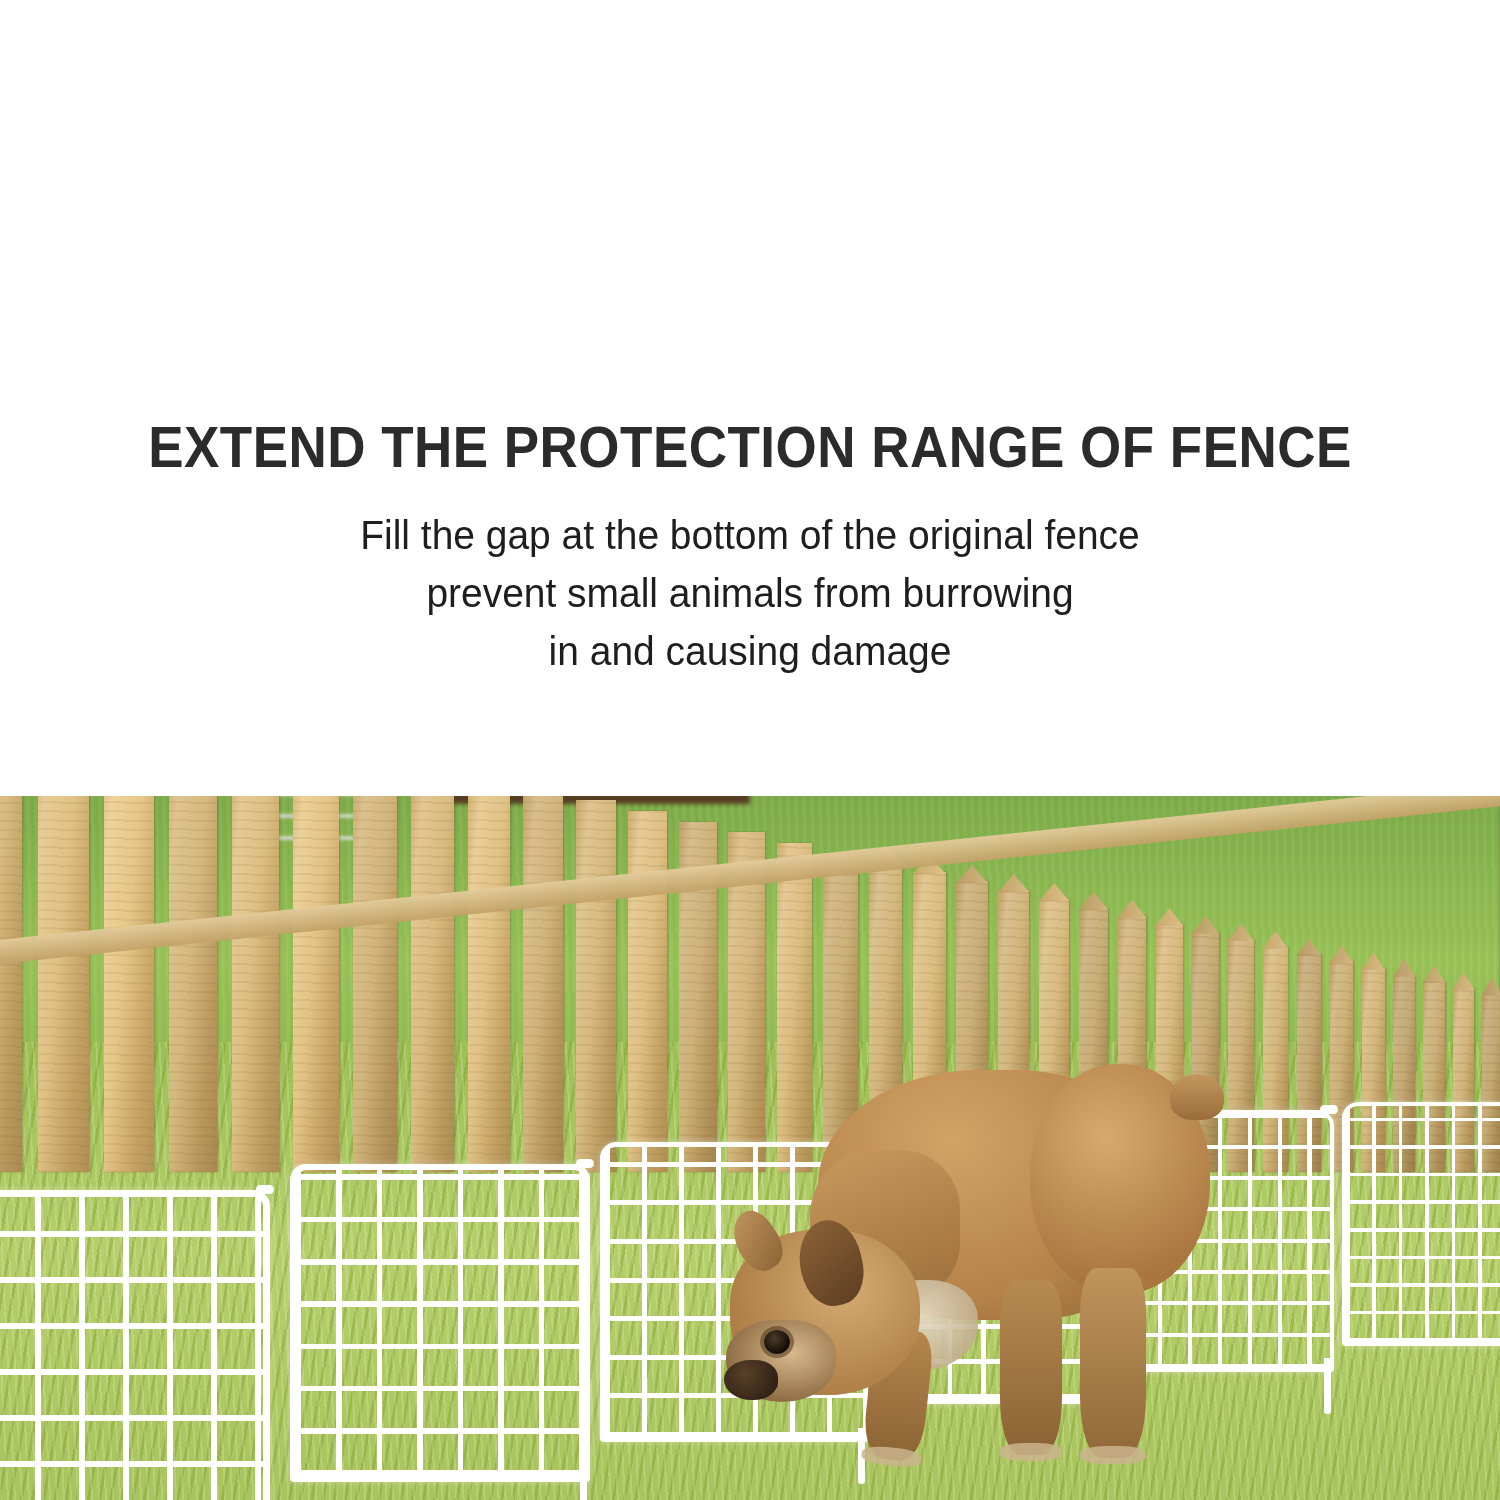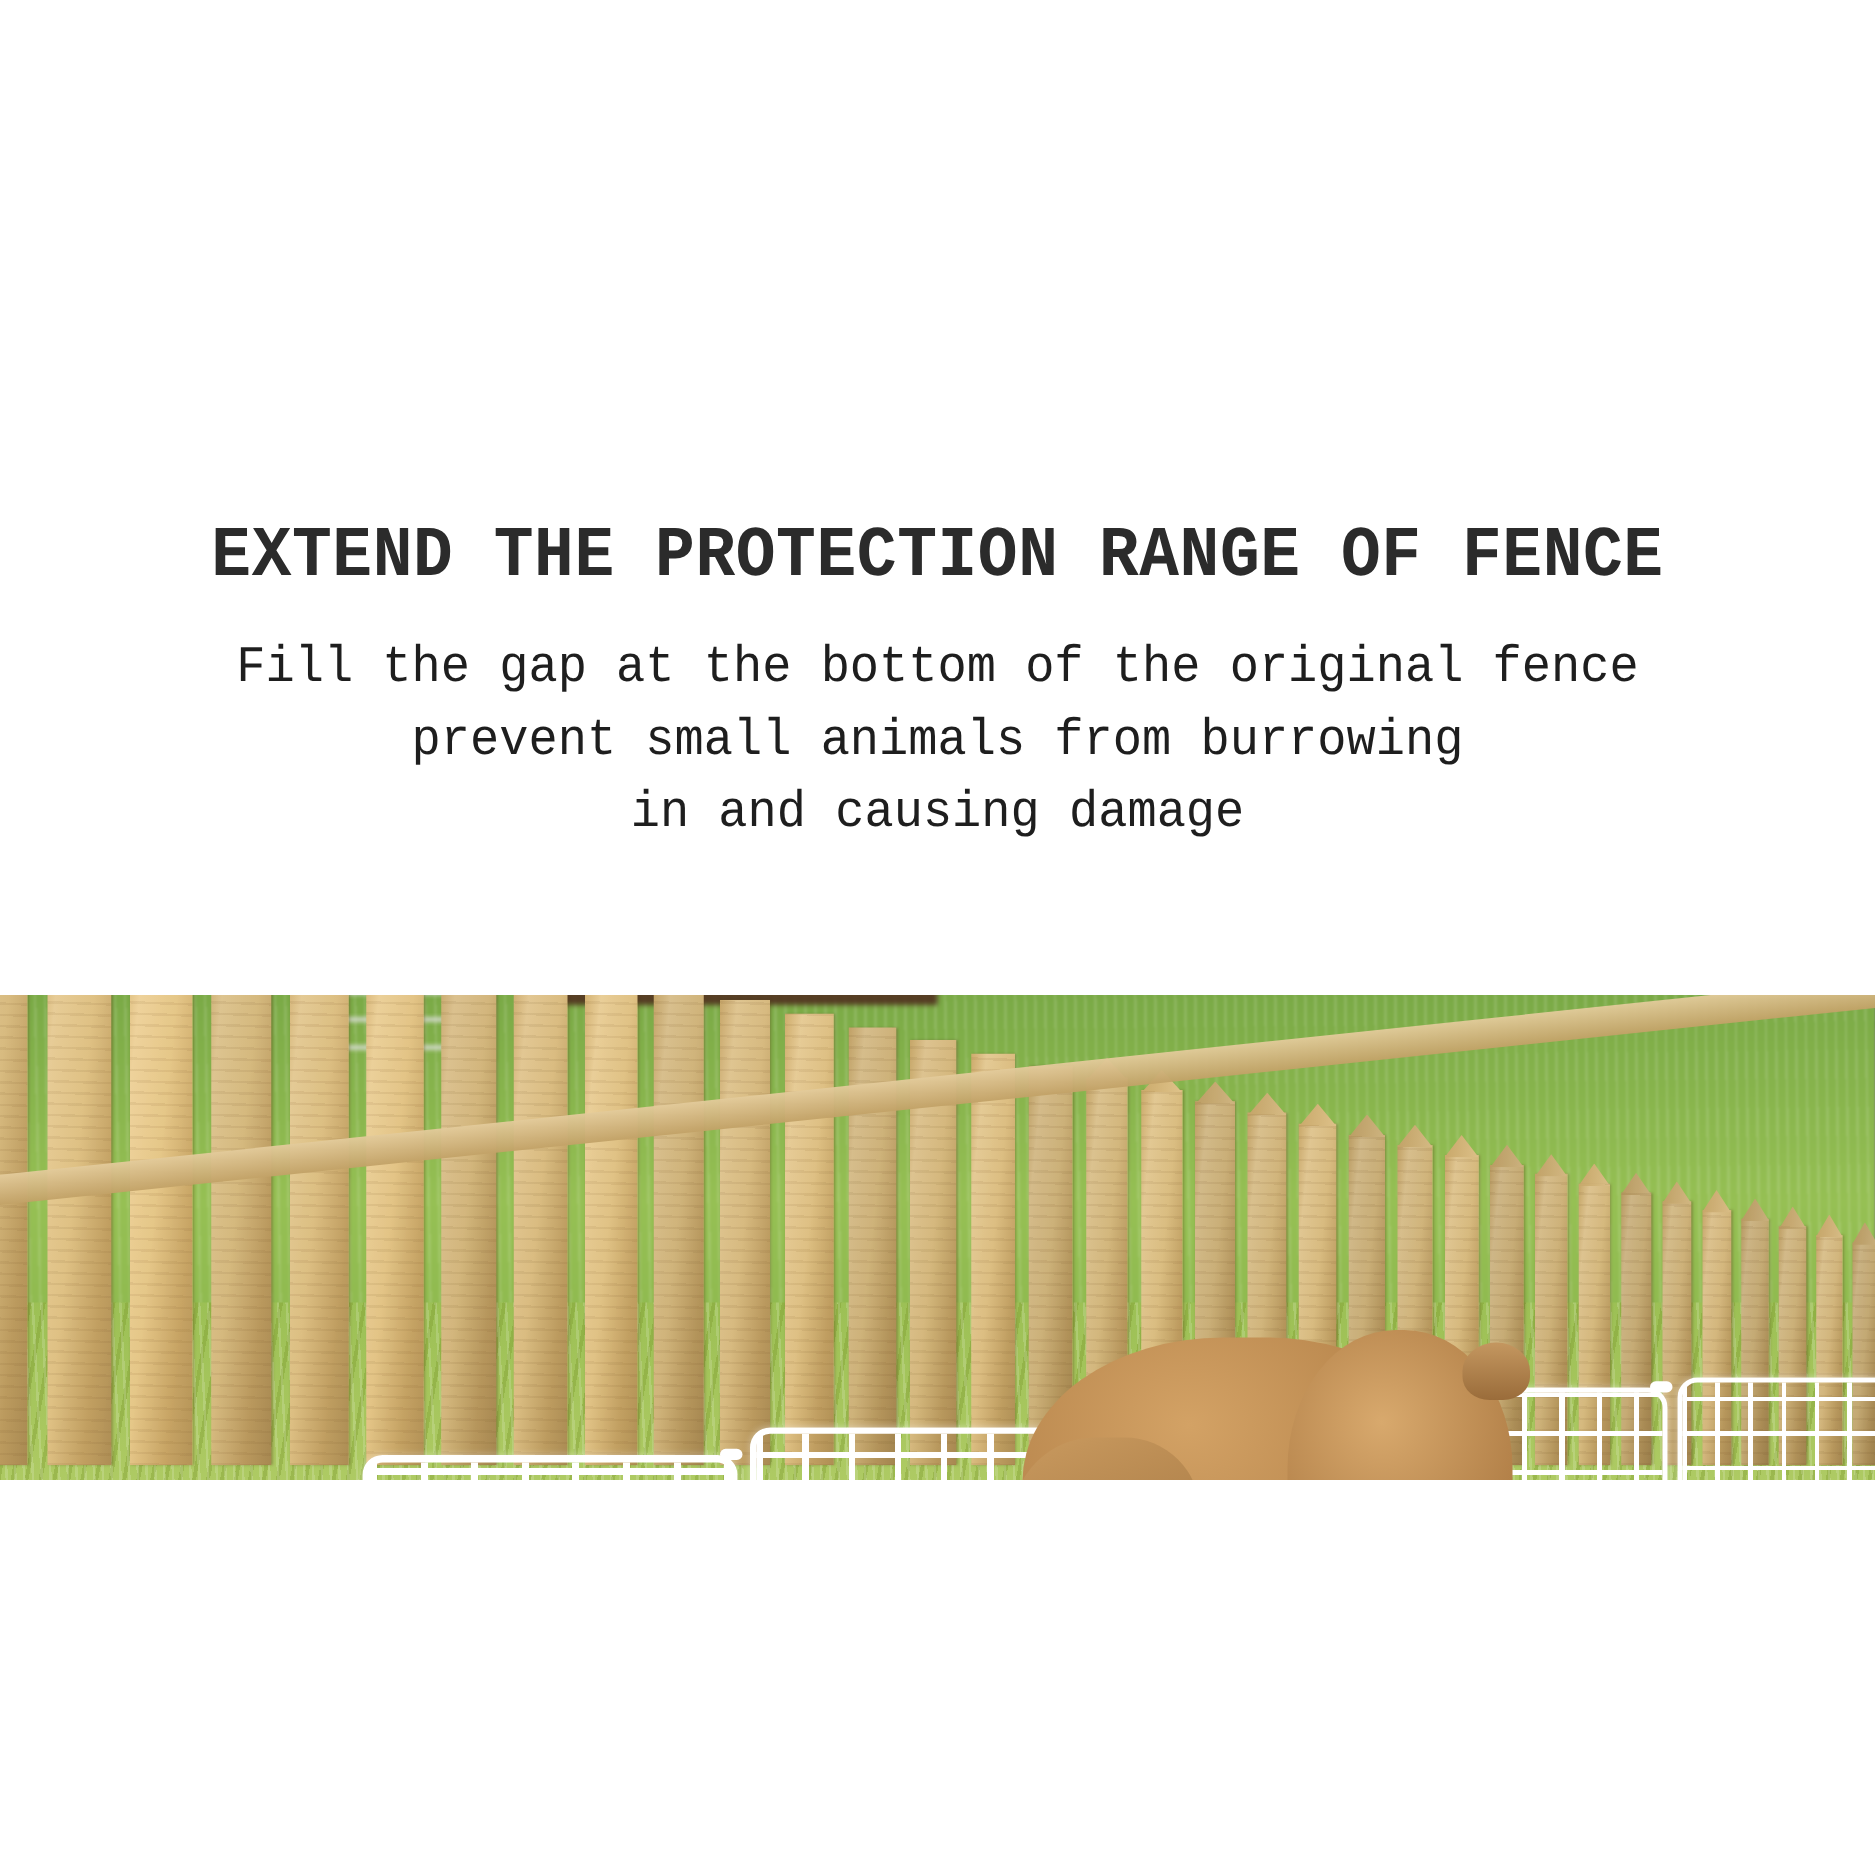--- a/index.html
+++ b/index.html
@@ -1,19 +1,19 @@
 <!DOCTYPE html>
 <html><head>
 <meta charset="utf-8">
 <style>
   * { margin:0; padding:0; box-sizing:border-box; }
   html,body { width:1500px; height:1500px; background:#ffffff;
     font-family:"Liberation Sans", sans-serif; overflow:hidden; }
 
-  .page { position:relative; width:1500px; height:1184px; background:#737373; overflow:hidden;font-family:Liberation Mono, monospace; }
+  .page { position:relative; width:1500px; height:1500px; background:#737373; overflow:hidden; }
 
   
   .top-row { position:absolute; left:0; top:0; width:1500px; height:326px; display:flex; background:#fff; }
 
   .photo { position:relative; overflow:hidden; filter:grayscale(1); }
   .photo-left  { width:742px; height:326px; }
   .gutter      { width:18px; height:326px; background:#fff; }
   .photo-right { width:740px; height:326px; }
 
   

